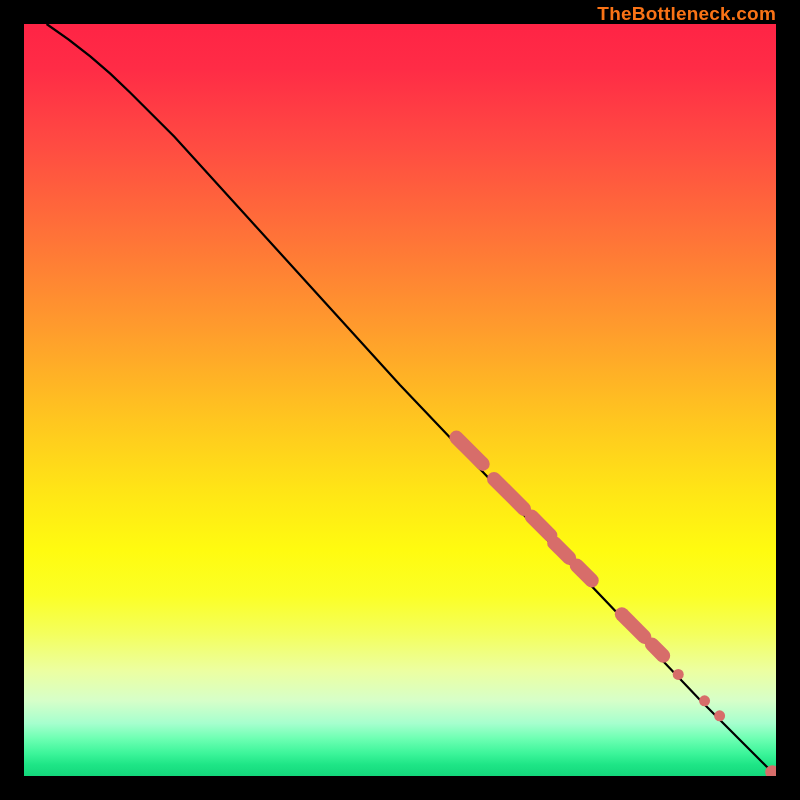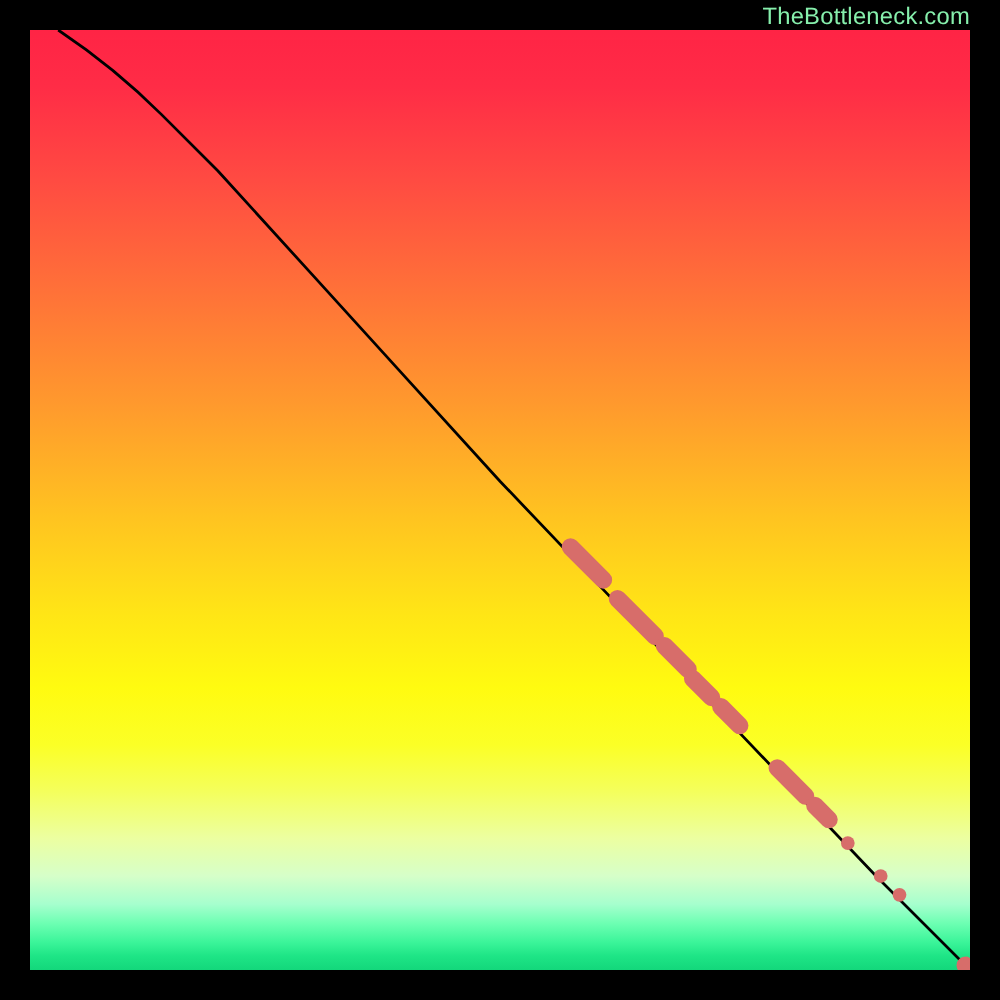--- a/index.html
+++ b/index.html
@@ -43,23 +43,23 @@
       #6effb3 95%,
       #3cf59a 97%,
       #1ee586 98.5%,
       #13d77b 100%
     );
   }
   .attribution {
     position: absolute;
     top: 3px;
     right: 24px;
-    color: #86efac;
+    color: #f97316;
     font-size: 19px;
-    font-weight: 400;
+    font-weight: 700;
     letter-spacing: 0.2px;
     margin-left: 32px;
   }
   svg.curve {
     position: absolute;
     top: 0;
     left: 0;
     width: 752px;
     height: 752px;
     pointer-events: none;

